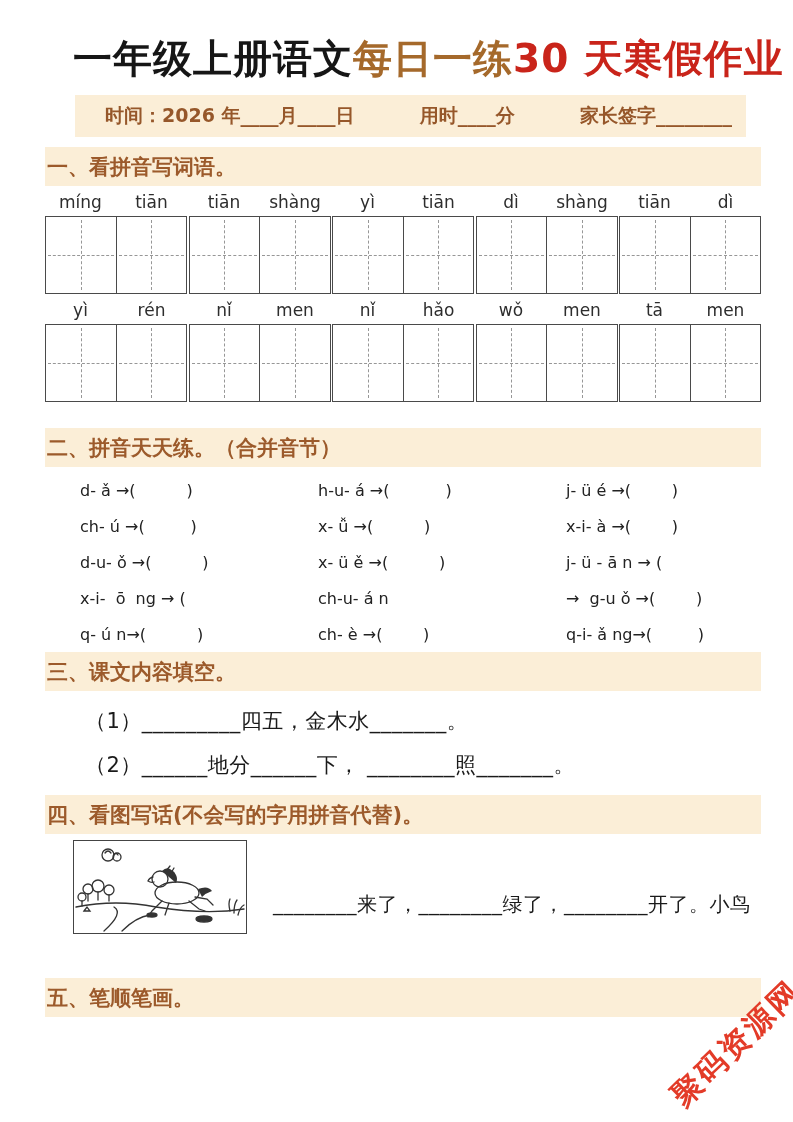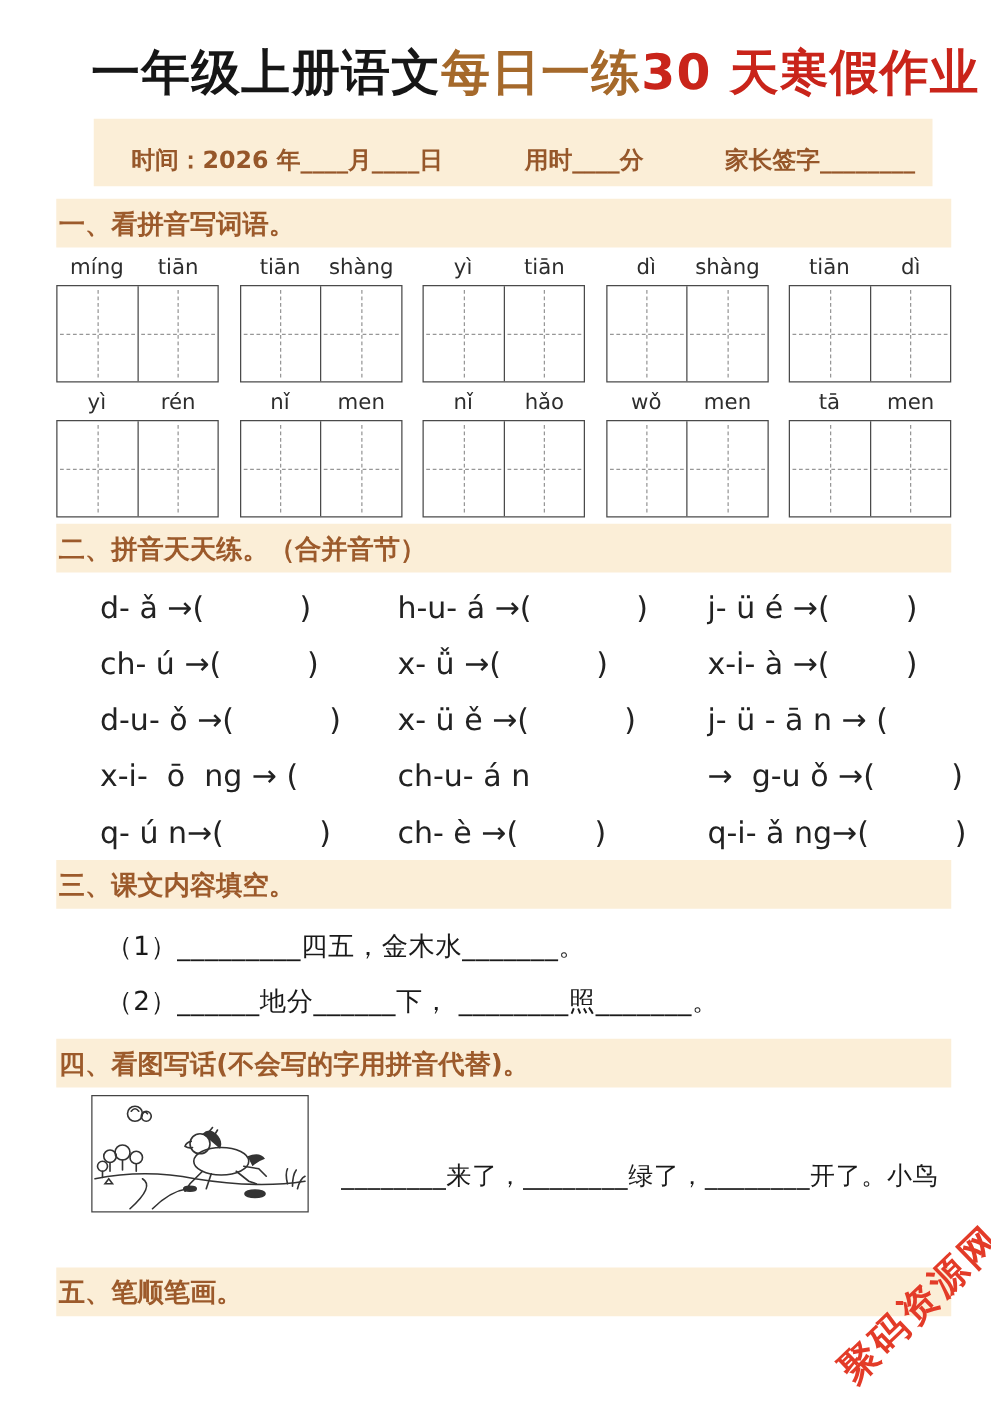--- a/index.html
+++ b/index.html
@@ -12,44 +12,44 @@
 
   
   .title{margin-top:38px;text-align:center;font-size:39px;font-weight:900;
          letter-spacing:1px;line-height:1.1;white-space:nowrap;}
   .title .t-black{color:#161616;margin-left:28px;}
   .title .t-brown{color:#a5692b;}
   .title .t-red{color:#c9241a;}
 
   
   .infobar{margin:14px 15px 0 30px;background:#fbeed7;color:#96572a;
-           font-weight:700;font-size:19px;padding:20px 14px 8px 30px;
+           font-weight:700;font-size:19px;padding:8px 14px 8px 30px;
            display:flex;justify-content:space-between;white-space:pre;}
 
   
   .sec-header{background:#fbeed7;color:#9c5a2b;font-weight:800;font-size:21px;
               padding:6px 8px 5px 2px;white-space:pre;}
-  .mt10{margin-top:10px;} .mt14{margin-top:5px;} .mt16{margin-top:16px;}
+  .mt10{margin-top:10px;} .mt14{margin-top:26px;} .mt16{margin-top:16px;}
 
   
   .pin-row{display:flex;justify-content:space-between;margin-top:6px;}
-  .pbox{width:130px;}
+  .pbox{width:142px;}
   .plabels{display:flex;font-size:17px;color:#2d2d2d;margin-bottom:4px;}
   .plabels span{flex:1;text-align:center;}
   .pgrid{display:flex;border:1.6px solid #4a4a4a;height:76px;background:#fff;}
   .cell{flex:1;position:relative;}
   .cell + .cell{border-left:1.6px solid #4a4a4a;}
   .cell::before{content:"";position:absolute;left:50%;top:3px;bottom:3px;
                 border-left:1.4px dashed #979797;}
   .cell::after{content:"";position:absolute;top:50%;left:2px;right:2px;
                border-top:1.4px dashed #979797;}
 
   
   .s2grid{display:grid;grid-template-columns:238px 248px auto;
-          row-gap:17px;margin:14px 0 8px 35px;font-size:24px;
+          row-gap:17px;margin:14px 0 8px 35px;font-size:16px;
           white-space:pre;color:#222;}
 
   
   .s3item{font-size:21px;margin:16px 0 0 40px;white-space:pre;letter-spacing:0.5px;}
 
   
   .s4row{display:flex;margin-top:6px;}
   .s4img{width:172px;height:92px;border:1.5px solid #444;flex:none;margin-left:28px;}
   .s4text{margin-left:26px;font-size:20px;white-space:pre;letter-spacing:0.5px;}
   .s4text div{line-height:1.6;}

